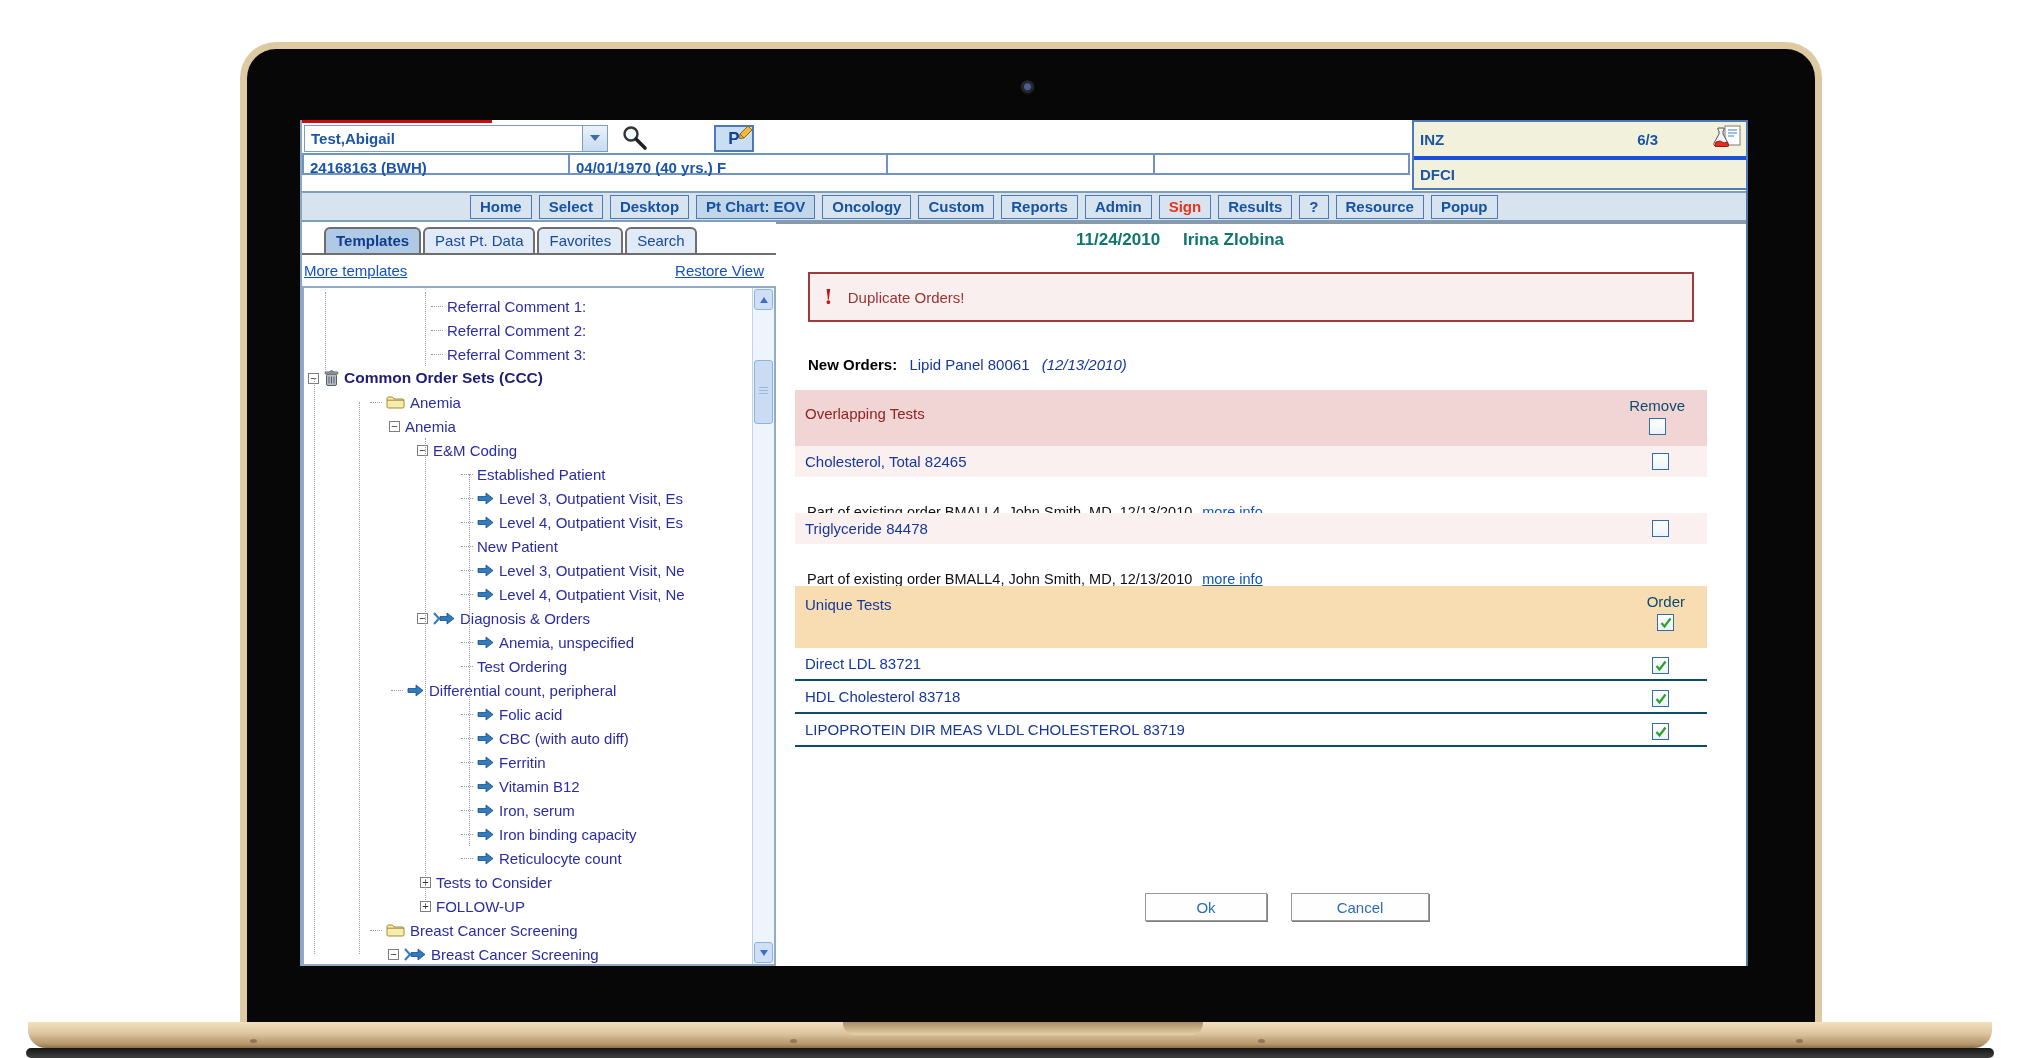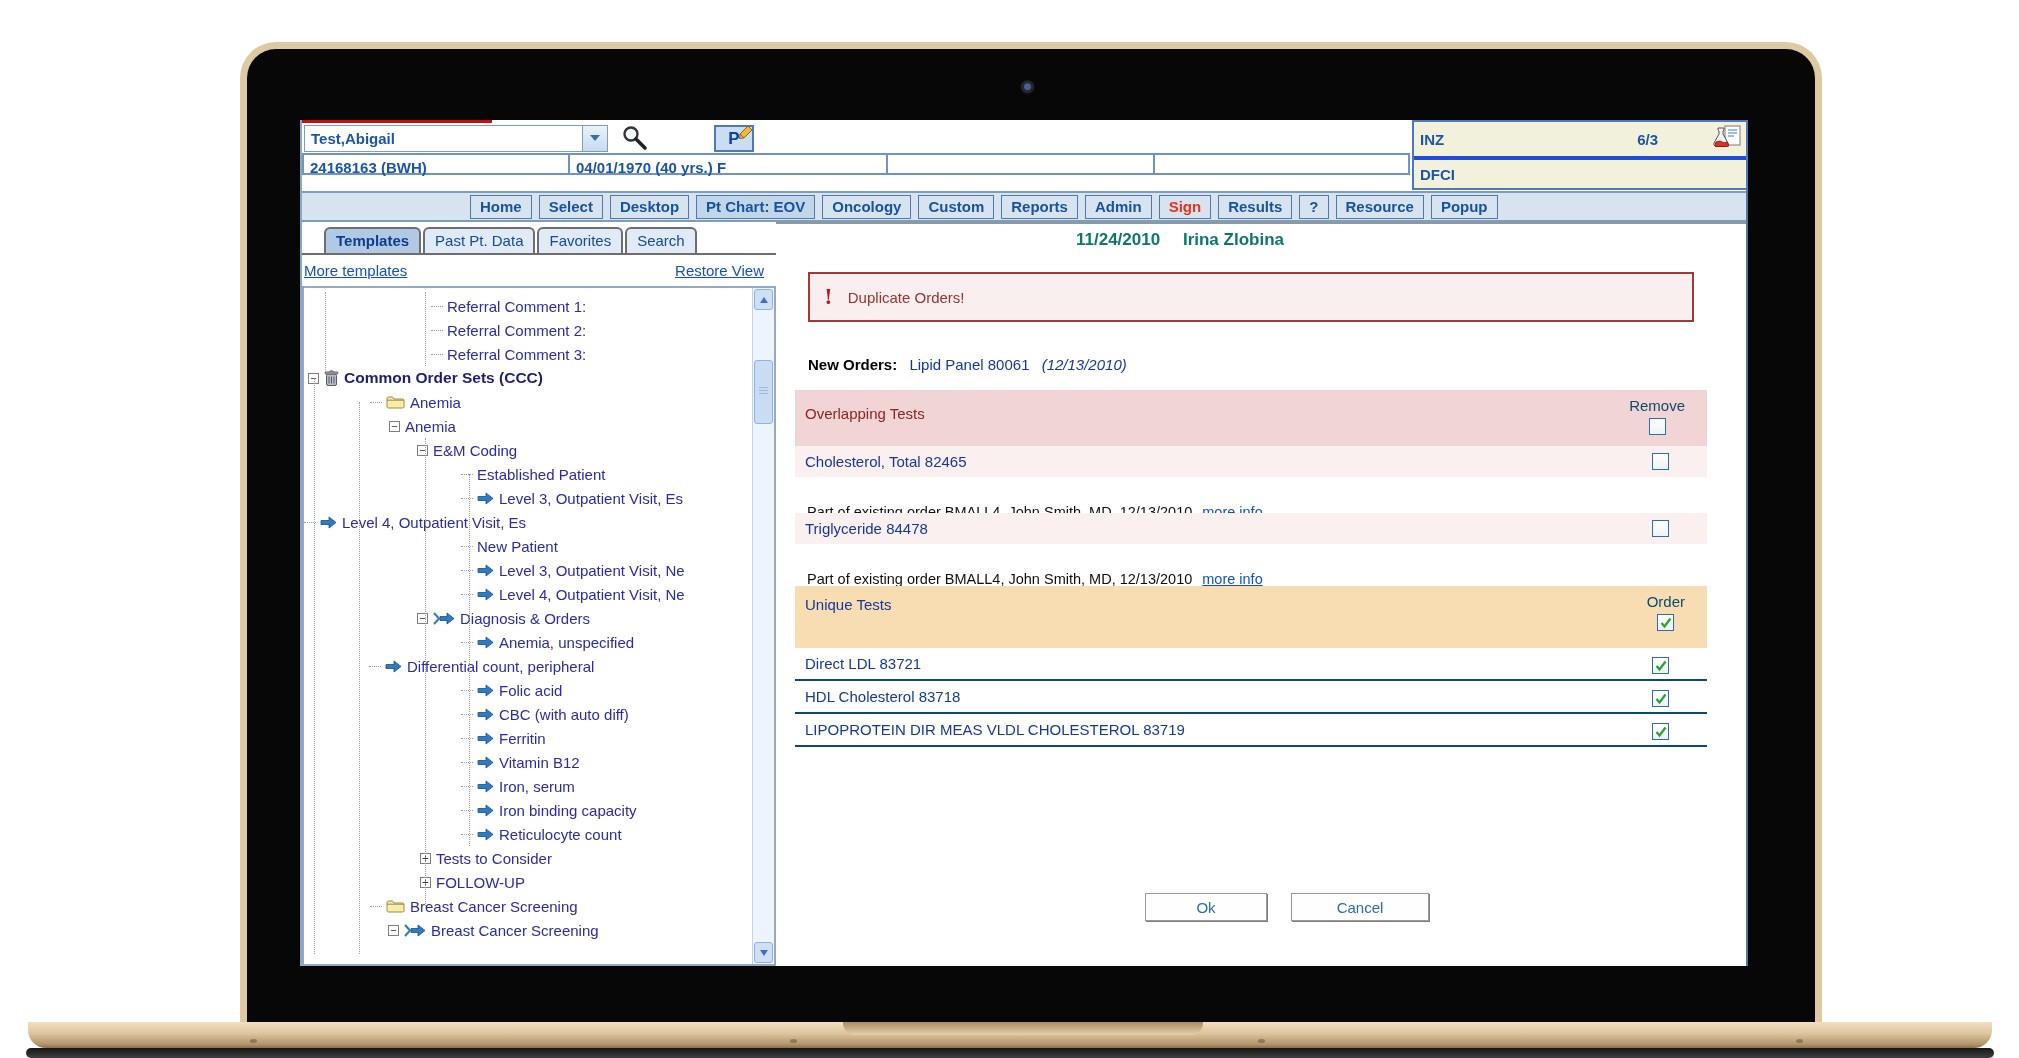--- a/index.html
+++ b/index.html
@@ -281,21 +281,21 @@
               </div>
               <div class="trow" style="padding-left: 157px;">
                 <span class="stub"></span>
                 <span class="ticon">
                   <svg width="17" height="13" viewBox="0 0 17 13">
                     <path d="M1 4.5h8V1l7 5.5-7 5.5V8.5H1z" fill="#2e7bbf" stroke="#1b4f86" stroke-width="0.8"></path>
                   </svg>
                 </span>
                 <span class="tlabel">Level 3, Outpatient Visit, Es</span>
               </div>
-              <div class="trow" style="">
+              <div class="trow" style="padding-left: 157px;">
                 <span class="stub"></span>
                 <span class="ticon">
                   <svg width="17" height="13" viewBox="0 0 17 13">
                     <path d="M1 4.5h8V1l7 5.5-7 5.5V8.5H1z" fill="#2e7bbf" stroke="#1b4f86" stroke-width="0.8"></path>
                   </svg>
                 </span>
                 <span class="tlabel">Level 4, Outpatient Visit, Es</span>
               </div>
               <div class="trow" style="padding-left: 157px;">
                 <span class="stub"></span>
@@ -331,21 +331,25 @@
               </div>
               <div class="trow" style="padding-left: 157px;">
                 <span class="stub"></span>
                 <span class="ticon">
                   <svg width="17" height="13" viewBox="0 0 17 13">
                     <path d="M1 4.5h8V1l7 5.5-7 5.5V8.5H1z" fill="#2e7bbf" stroke="#1b4f86" stroke-width="0.8"></path>
                   </svg>
                 </span>
                 <span class="tlabel">Anemia, unspecified</span>
               </div>
-              <div class="trow" style="padding-left: 65px; text-align: center;">
+              <div class="trow" style="padding-left: 157px;">
+                <span class="stub"></span>
+                <span class="tlabel">Test Ordering</span>
+              </div>
+              <div class="trow" style="padding-left: 87px; text-align: center;">
                 <span class="stub"></span>
                 <span class="ticon">
                   <svg width="17" height="13" viewBox="0 0 17 13">
                     <path d="M1 4.5h8V1l7 5.5-7 5.5V8.5H1z" fill="#2e7bbf" stroke="#1b4f86" stroke-width="0.8"></path>
                   </svg>
                 </span>
                 <span class="tlabel">Differential count, peripheral</span>
               </div>
               <div class="trow" style="padding-left: 157px;">
                 <span class="stub"></span>

